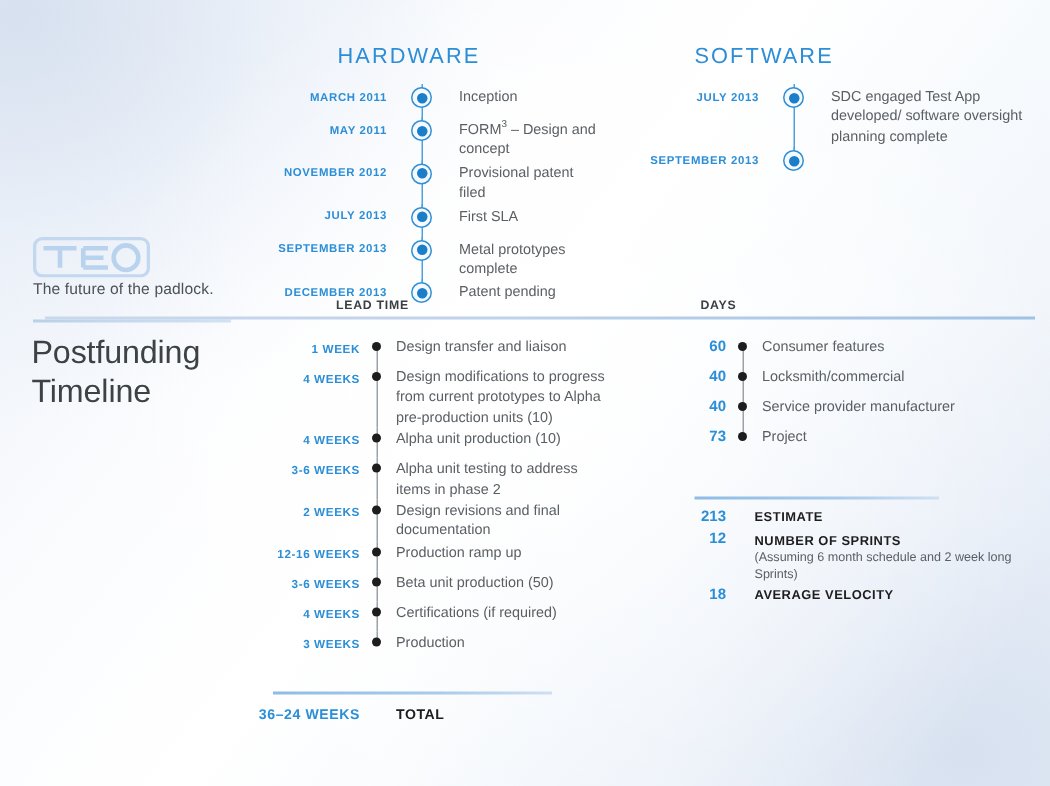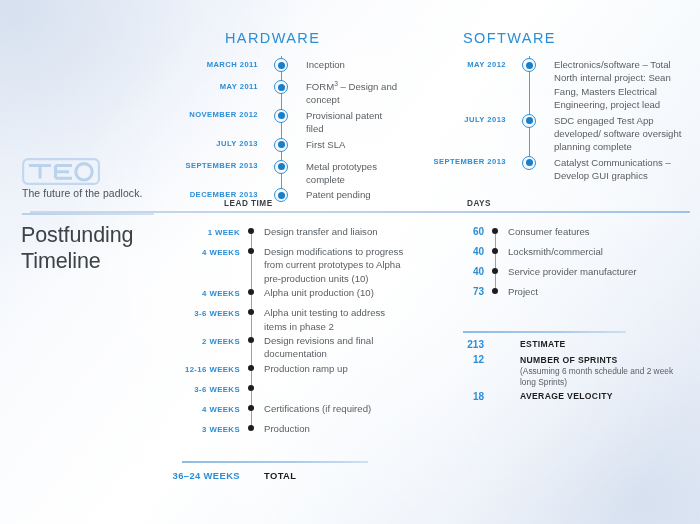--- a/index.html
+++ b/index.html
@@ -234,21 +234,21 @@
     width: 34px;
     flex: 0 0 34px;
     text-align: right;
     color: #2b8ed6;
     font-size: 10px;
     font-weight: bold;
     padding-top: 0.5px;
   }
   .sum-lab {
     flex: 1;
-    padding-left: 36px;
+    padding-left: 19px;
     color: #1d1d1d;
     font-size: 8.6px;
     font-weight: bold;
     letter-spacing: 0.35px;
     line-height: 12.5px;
   }
   .sum-note {
     color: #5a5f63;
     font-size: 8.4px;
     font-weight: normal;
@@ -351,45 +351,35 @@
           <span class="line"></span>
           <span class="ring"></span>
           <span class="core"></span>
         </div>
         <div class="tl-text">Patent pending</div>
       </div>
     </div>
 
   <div class="tl" id="sw-tl">
       <div class="tl-row">
-        <div class="tl-date">MAY 2012</div>
-        <div class="tl-marker">
-          <span class="line"></span>
-          <span class="ring"></span>
-          <span class="core"></span>
-        </div>
-        <div class="tl-text">Electronics/software – Total North internal project: Sean Fang, Masters Electrical Engineering, project lead</div>
-      </div>
-      <div class="tl-row">
         <div class="tl-date">JULY 2013</div>
         <div class="tl-marker">
           <span class="line"></span>
           <span class="ring"></span>
           <span class="core"></span>
         </div>
         <div class="tl-text">SDC engaged Test App developed/ software oversight planning complete</div>
       </div>
       <div class="tl-row">
         <div class="tl-date">SEPTEMBER 2013</div>
         <div class="tl-marker">
           <span class="line"></span>
           <span class="ring"></span>
           <span class="core"></span>
         </div>
-        <div class="tl-text">Catalyst Communications – Develop GUI graphics</div>
       </div>
     </div>
 
   <div id="brand">
     <div class="logo-box">
       <svg width="78" height="27" viewBox="0 0 78 27" aria-hidden="true">
         <rect x="1.1" y="1.1" width="75.8" height="24.8" rx="5" ry="5" fill="none" stroke="#c3d8ef" stroke-width="2.2"></rect>
         <path d="M7 7.5 H29 M18 7.5 V20.5" fill="none" stroke="#b9d3ee" stroke-width="3.1" stroke-linecap="butt"></path>
         <path d="M33.5 7.5 H50 M33.5 13.8 H47 M33.5 20.3 H50 M33.5 7.5 V20.3" fill="none" stroke="#b9d3ee" stroke-width="3.1" stroke-linecap="butt"></path>
         <circle cx="62" cy="13.8" r="8.2" fill="none" stroke="#b9d3ee" stroke-width="3.1"></circle>
@@ -455,20 +445,21 @@
           <span class="dot"></span>
         </div>
         <div class="it-text">Production ramp up</div>
       </div>
       <div class="it-row">
         <div class="it-val">3-6 WEEKS</div>
         <div class="it-marker">
           <span class="line"></span>
           <span class="dot"></span>
         </div>
+        <div class="it-text">Beta unit production (50)</div>
       </div>
       <div class="it-row">
         <div class="it-val">4 WEEKS</div>
         <div class="it-marker">
           <span class="line"></span>
           <span class="dot"></span>
         </div>
         <div class="it-text">Certifications (if required)</div>
       </div>
       <div class="it-row">

